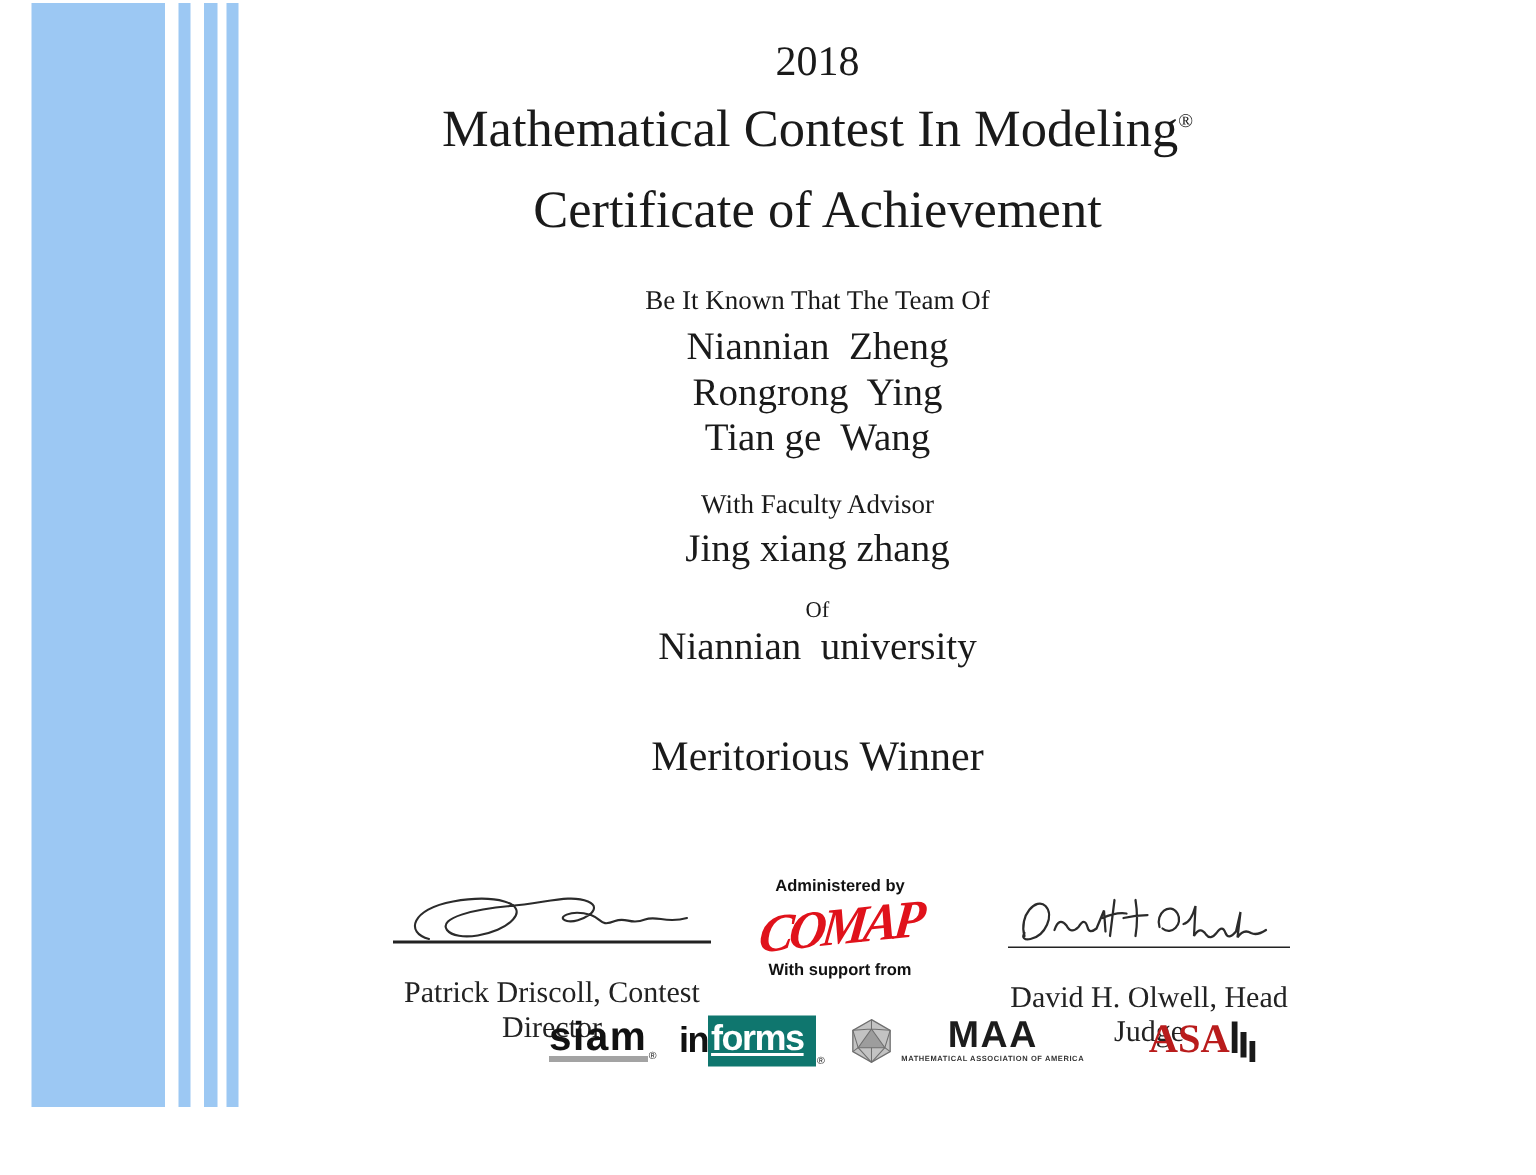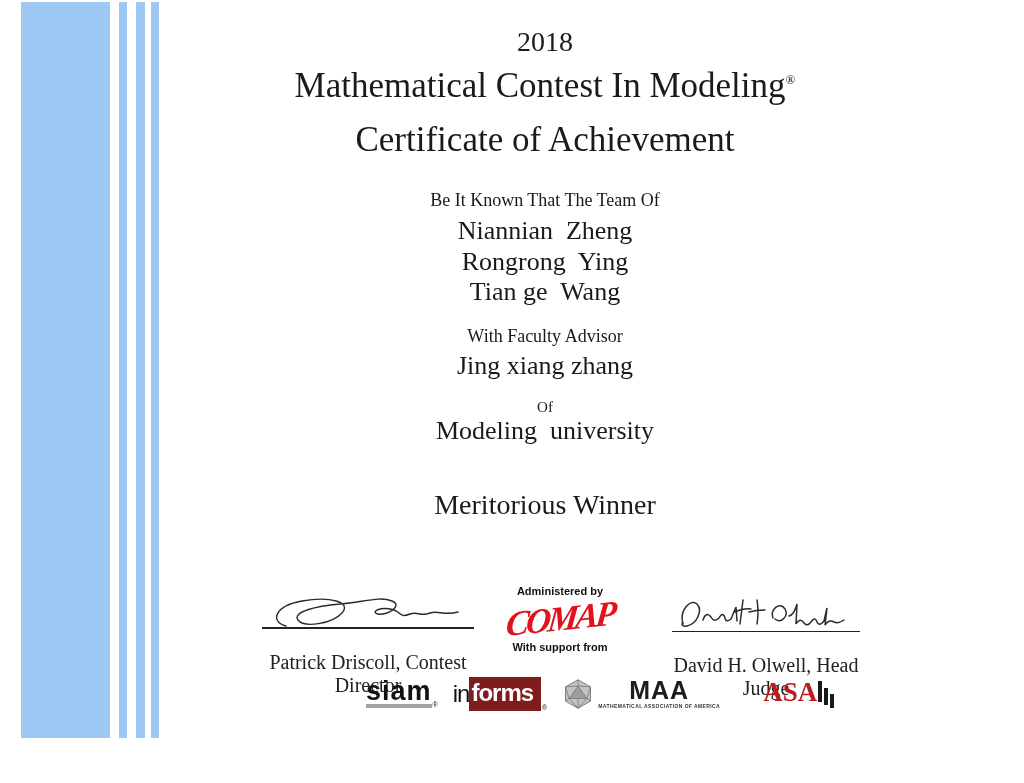--- a/index.html
+++ b/index.html
@@ -65,23 +65,23 @@
   .sponsors { position:absolute; left:366px; top:672px; height:44px;
               display:flex; align-items:center; gap:15px;
               font-family:"Liberation Sans", sans-serif; }
   .siam { display:flex; align-items:flex-end; }
   .siam-text { font-size:27px; font-weight:800; letter-spacing:1px;
                line-height:0.85; border-bottom:4px solid #a3a3a3; color:#111;
                padding-bottom:1px; }
   .reg-tiny { font-size:7px; align-self:flex-end; margin-left:1px; color:#111; }
 
   .informs { display:flex; align-items:center; }
-  .informs-prefix { font-size:24px; font-weight:400; color:#111; letter-spacing:-1px; }
-  .informs-box { background:#7f1d1d; color:#fff; font-size:24px; font-weight:800;
-                 letter-spacing:-1px; padding:2px 8px 4px 2px; }
+  .informs-prefix { font-size:24px; font-weight:700; color:#111; letter-spacing:-1px; }
+  .informs-box { background:#0f766e; color:#fff; font-size:24px; font-weight:800;
+                 letter-spacing:-1px; padding:2px 8px 4px 2px;text-decoration:underline; }
   .informs .reg-tiny { align-self:flex-end; }
 
   .maa { display:flex; align-items:flex-start; gap:4px; }
   .maa-textcol { display:flex; flex-direction:column; align-items:center; }
   .maa-label { font-size:25px; font-weight:800; color:#1c1c1c; letter-spacing:1px; line-height:1; }
   .maa-tagline { font-size:5px; font-weight:bold; color:#333; letter-spacing:0.4px; white-space:nowrap; }
 
   .asa { display:flex; align-items:flex-start; font-family:"Liberation Serif", serif; }
   .asa-label { font-size:27px; font-weight:bold; color:#b91c1c; line-height:1;margin-left:28px; }
 </style>
@@ -100,21 +100,21 @@
 
   <div class="row small-label team-intro">Be It Known That The Team Of</div>
   <div class="row member-1">Niannian  Zheng</div>
   <div class="row member-2">Rongrong  Ying</div>
   <div class="row member-3">Tian ge  Wang</div>
 
   <div class="row small-label advisor-intro">With Faculty Advisor</div>
   <div class="row advisor-name">Jing xiang zhang</div>
 
   <div class="row of-label">Of</div>
-  <div class="row institution">Modeling  university</div>
+  <div class="row institution">Niannian  university</div>
 
   <div class="row designation">Meritorious Winner</div>
 </div>
 
 <div class="sig-block sig-left">
   <svg class="sig-art" width="200" height="42" viewBox="0 0 200 42">
     <path d="M18,38 C2,34 6,18 34,13 C62,8 84,14 74,25 C64,36 36,40 30,32 C24,24 48,18 72,16 C96,14 112,8 124,13 C136,18 118,28 110,26 C102,24 112,18 126,22 C134,25 132,30 142,26 C150,23 152,29 162,25 C170,22 176,28 190,24" fill="none" stroke="#2b2b2b" stroke-width="1.4" stroke-linecap="round"></path>
   </svg>
   <div class="sig-line"></div>
   <div class="sig-caption">Patrick Driscoll, Contest Director</div>

